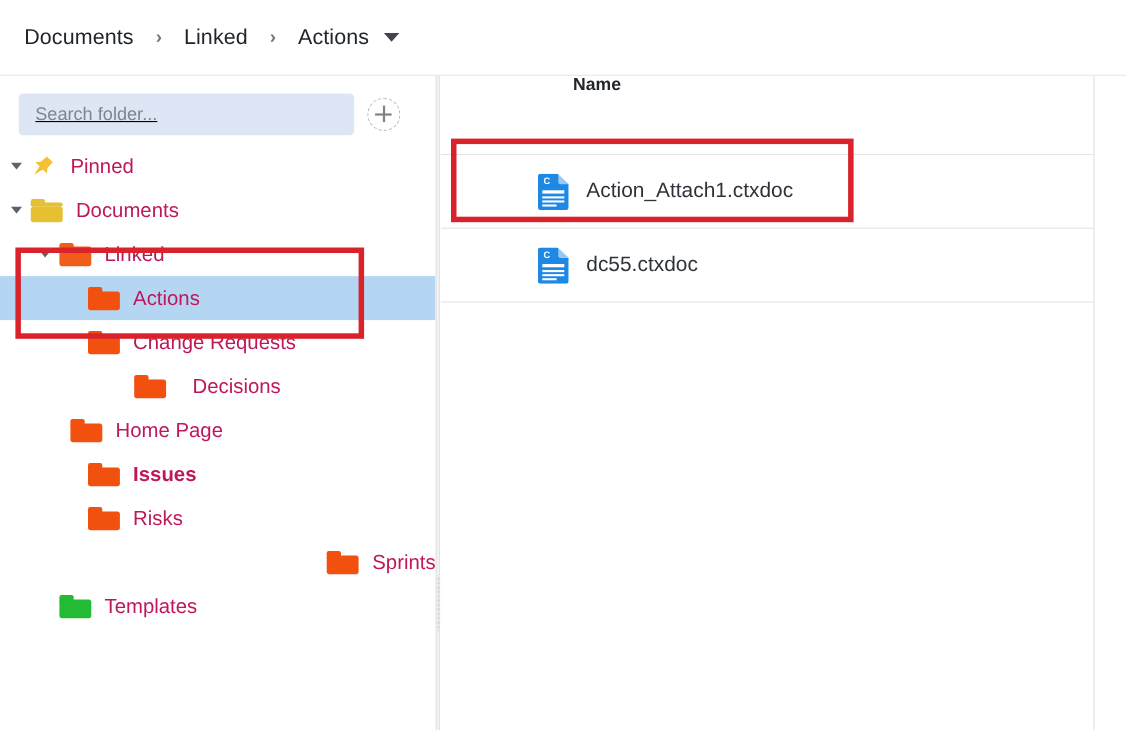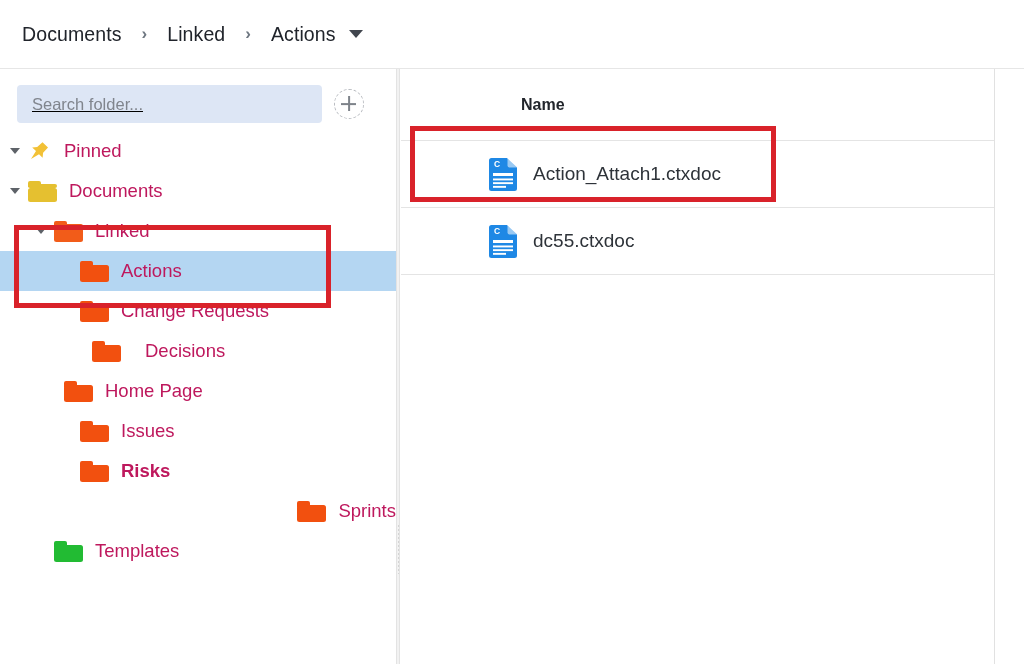--- a/index.html
+++ b/index.html
@@ -186,21 +186,20 @@
     left: 401px; top: 69px;
     width: 594px; height: 595px;
     background: #ffffff;
     border-right: 1px solid #e1e1e1;
   }
   .fl-header {
     position: relative;
     height: 72px;
     border-bottom: 1px solid #e4e4e4;
     display: flex;
-    align-items: center;
   }
   .fl-header .col-name {
     margin-left: 120px;
     font-size: 16px;
     font-weight: bold;
     color: #22262c;
   }
   .fl-row {
     position: relative;
     height: 67px;
@@ -294,45 +293,45 @@
           <span class="tree-label">Actions</span>
         </div>
         <div class="tree-row" style="padding-left: 62px;">
           <span class="chev-space"></span>
           <div class="folder">
             <div class="tab" style="background: rgb(242, 80, 15);"></div>
             <div class="body" style="background: rgb(242, 80, 15);"></div>
           </div>
           <span class="tree-label">Change Requests</span>
         </div>
-        <div class="tree-row" style="padding-left: 62px; gap: 12px;">
+        <div class="tree-row" style="padding-left: 92px; gap: 12px;">
           <span class="chev-space"></span>
           <div class="folder">
             <div class="tab" style="background: rgb(242, 80, 15);"></div>
             <div class="body" style="background: rgb(242, 80, 15);"></div>
           </div>
           <span class="tree-label">Decisions</span>
         </div>
         <div class="tree-row" style="padding-left: 46px;">
           <span class="chev-space"></span>
           <div class="folder">
             <div class="tab" style="background: rgb(242, 80, 15);"></div>
             <div class="body" style="background: rgb(242, 80, 15);"></div>
           </div>
           <span class="tree-label">Home Page</span>
         </div>
+        <div class="tree-row" style="padding-left: 62px; font-weight: bold;">
+          <span class="chev-space"></span>
+          <div class="folder">
+            <div class="tab" style="background: rgb(242, 80, 15);"></div>
+            <div class="body" style="background: rgb(242, 80, 15);"></div>
+          </div>
+          <span class="tree-label">Issues</span>
+        </div>
         <div class="tree-row" style="padding-left: 62px;">
-          <span class="chev-space"></span>
-          <div class="folder">
-            <div class="tab" style="background: rgb(242, 80, 15);"></div>
-            <div class="body" style="background: rgb(242, 80, 15);"></div>
-          </div>
-          <span class="tree-label">Issues</span>
-        </div>
-        <div class="tree-row" style="padding-left: 62px; font-weight: bold;">
           <span class="chev-space"></span>
           <div class="folder">
             <div class="tab" style="background: rgb(242, 80, 15);"></div>
             <div class="body" style="background: rgb(242, 80, 15);"></div>
           </div>
           <span class="tree-label">Risks</span>
         </div>
         <div class="tree-row" style="padding-left: 62px; justify-content: flex-end;">
           <span class="chev-space"></span>
           <div class="folder">

